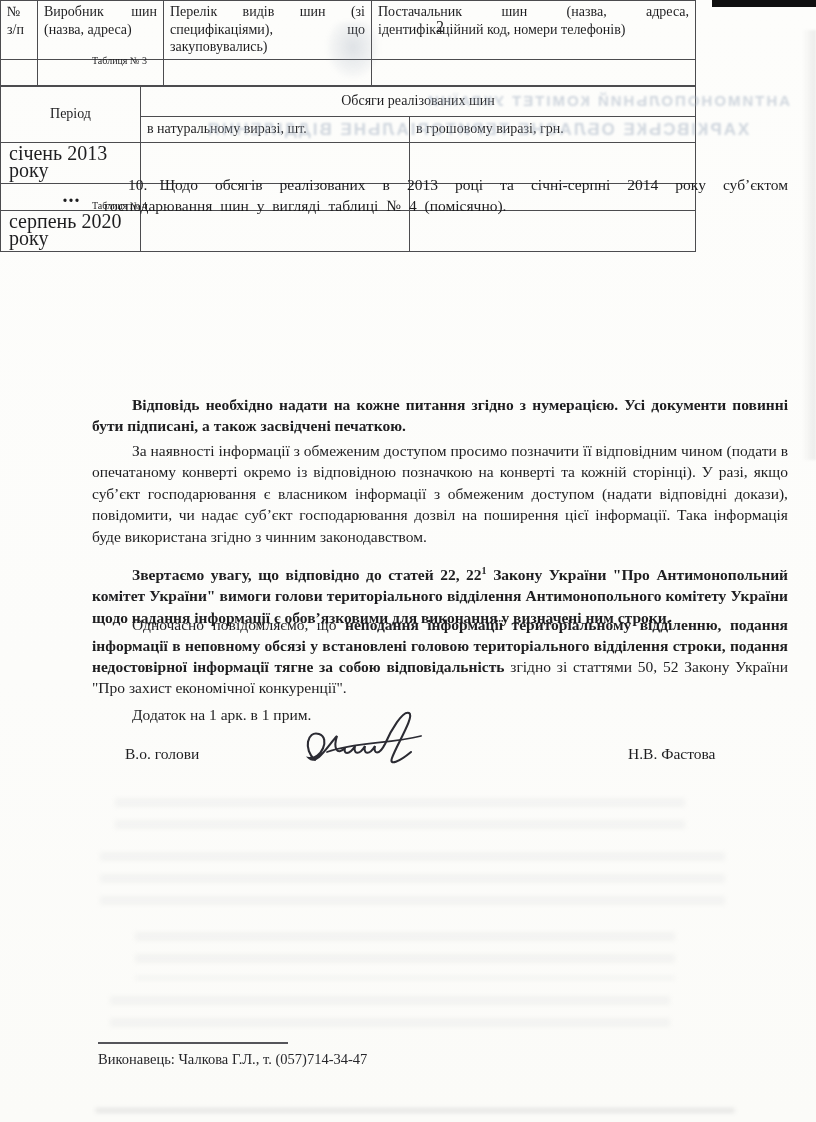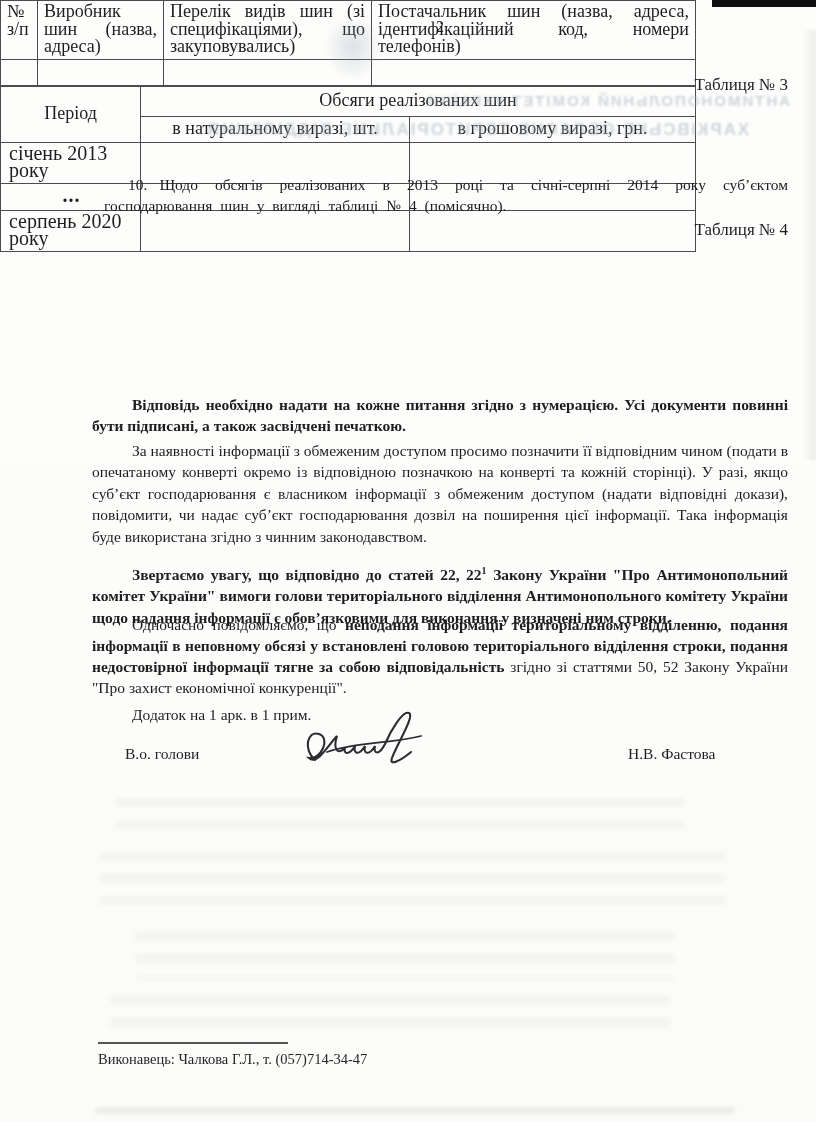--- a/index.html
+++ b/index.html
@@ -30,34 +30,34 @@
   .bleed-1{top:92px;left:430px;width:360px;font-size:15px;text-align:center;}
   .bleed-2{top:120px;left:155px;width:645px;font-size:17px;text-align:center;}
   .smudge{position:absolute;filter:blur(2.5px);opacity:.5;
     background:repeating-linear-gradient(to bottom,rgba(150,155,165,.16) 0 9px,transparent 9px 22px);}
   .sm1{top:798px;left:115px;width:570px;height:40px;}
   .sm2{top:852px;left:100px;width:625px;height:62px;}
   .sm3{top:932px;left:135px;width:540px;height:48px;}
   .sm4{top:996px;left:110px;width:560px;height:36px;}
   
   .page-num{top:18px;text-align:center;font-size:16px;}
-  .tbl-caption{text-align:right;font-size:17px;margin-top:20px;}
+  .tbl-caption{text-align:left;font-size:10px;}
   .cap3{top:55px;}
   .cap4{top:200px;}
   
   table{border-collapse:collapse;width:696px;table-layout:fixed;}
-  td,th{border:1px solid #4c4c4f;font-weight:normal;font-size:18px;line-height:17.5px;
+  td,th{border:1px solid #4c4c4f;font-weight:normal;font-size:14px;line-height:17.5px;
     padding:2px 6px 3px;vertical-align:top;}
   .t3{top:80px;}
   .t3 th{text-align:justify;}
   .t3 .c-num{text-align:left;}
   .t3 .empty-row td{height:20px;}
   .t4{top:216px;}
   .t4 .hdr{text-align:center;height:24px;vertical-align:middle;}
-  .t4 .sub{text-align:center;height:20px;vertical-align:middle;}
+  .t4 .sub{text-align:left;height:20px;vertical-align:middle;}
   .t4 .rowlab{text-align:left;padding-left:8px;height:21px;vertical-align:middle;font-size:20px;}
   .t4 .rowlab.center{text-align:center;font-weight:bold;letter-spacing:1px;}
   
   .para{font-size:15.5px;line-height:21.5px;text-align:justify;}
   .p10{top:158px;padding-left:12px;text-indent:24px;width:684px;word-spacing:4px;}
   .p11{top:332px;padding-left:64px;width:632px;text-indent:-28px;}
   .num{display:inline;padding-right:12px;margin-top:48px;}
   .emphasis{top:378px;font-weight:bold;text-indent:40px;}
   .restricted{top:424px;text-indent:40px;line-height:21.5px;}
   .attention{top:548px;text-indent:40px;line-height:21.5px;font-weight:bold;}

